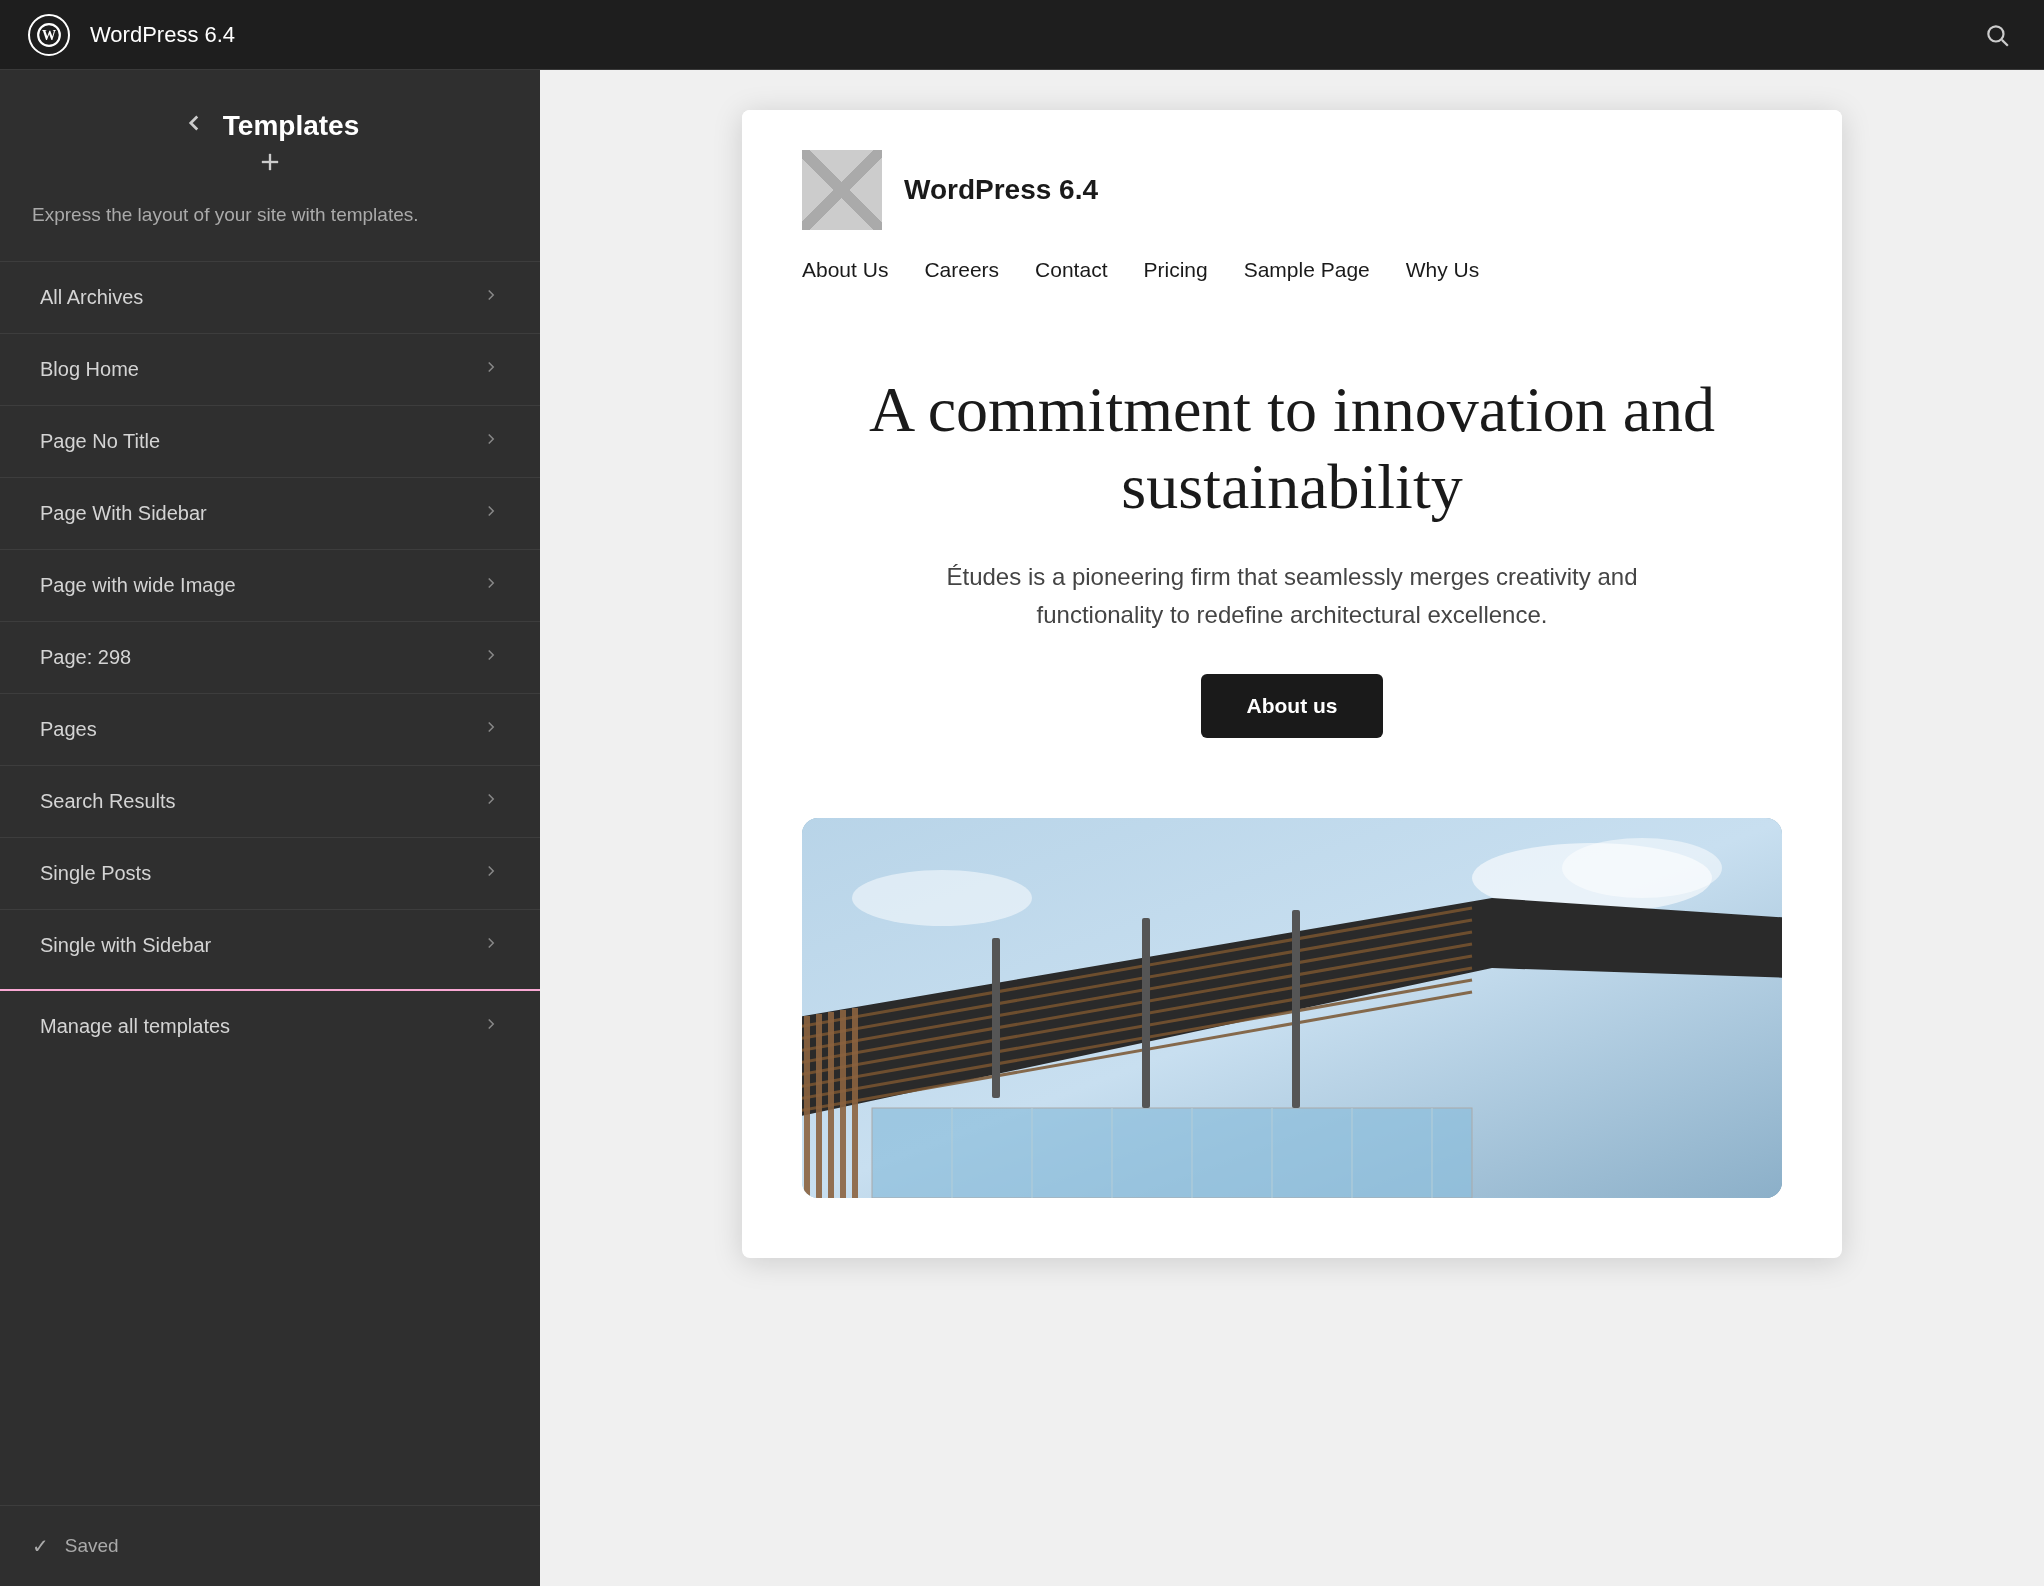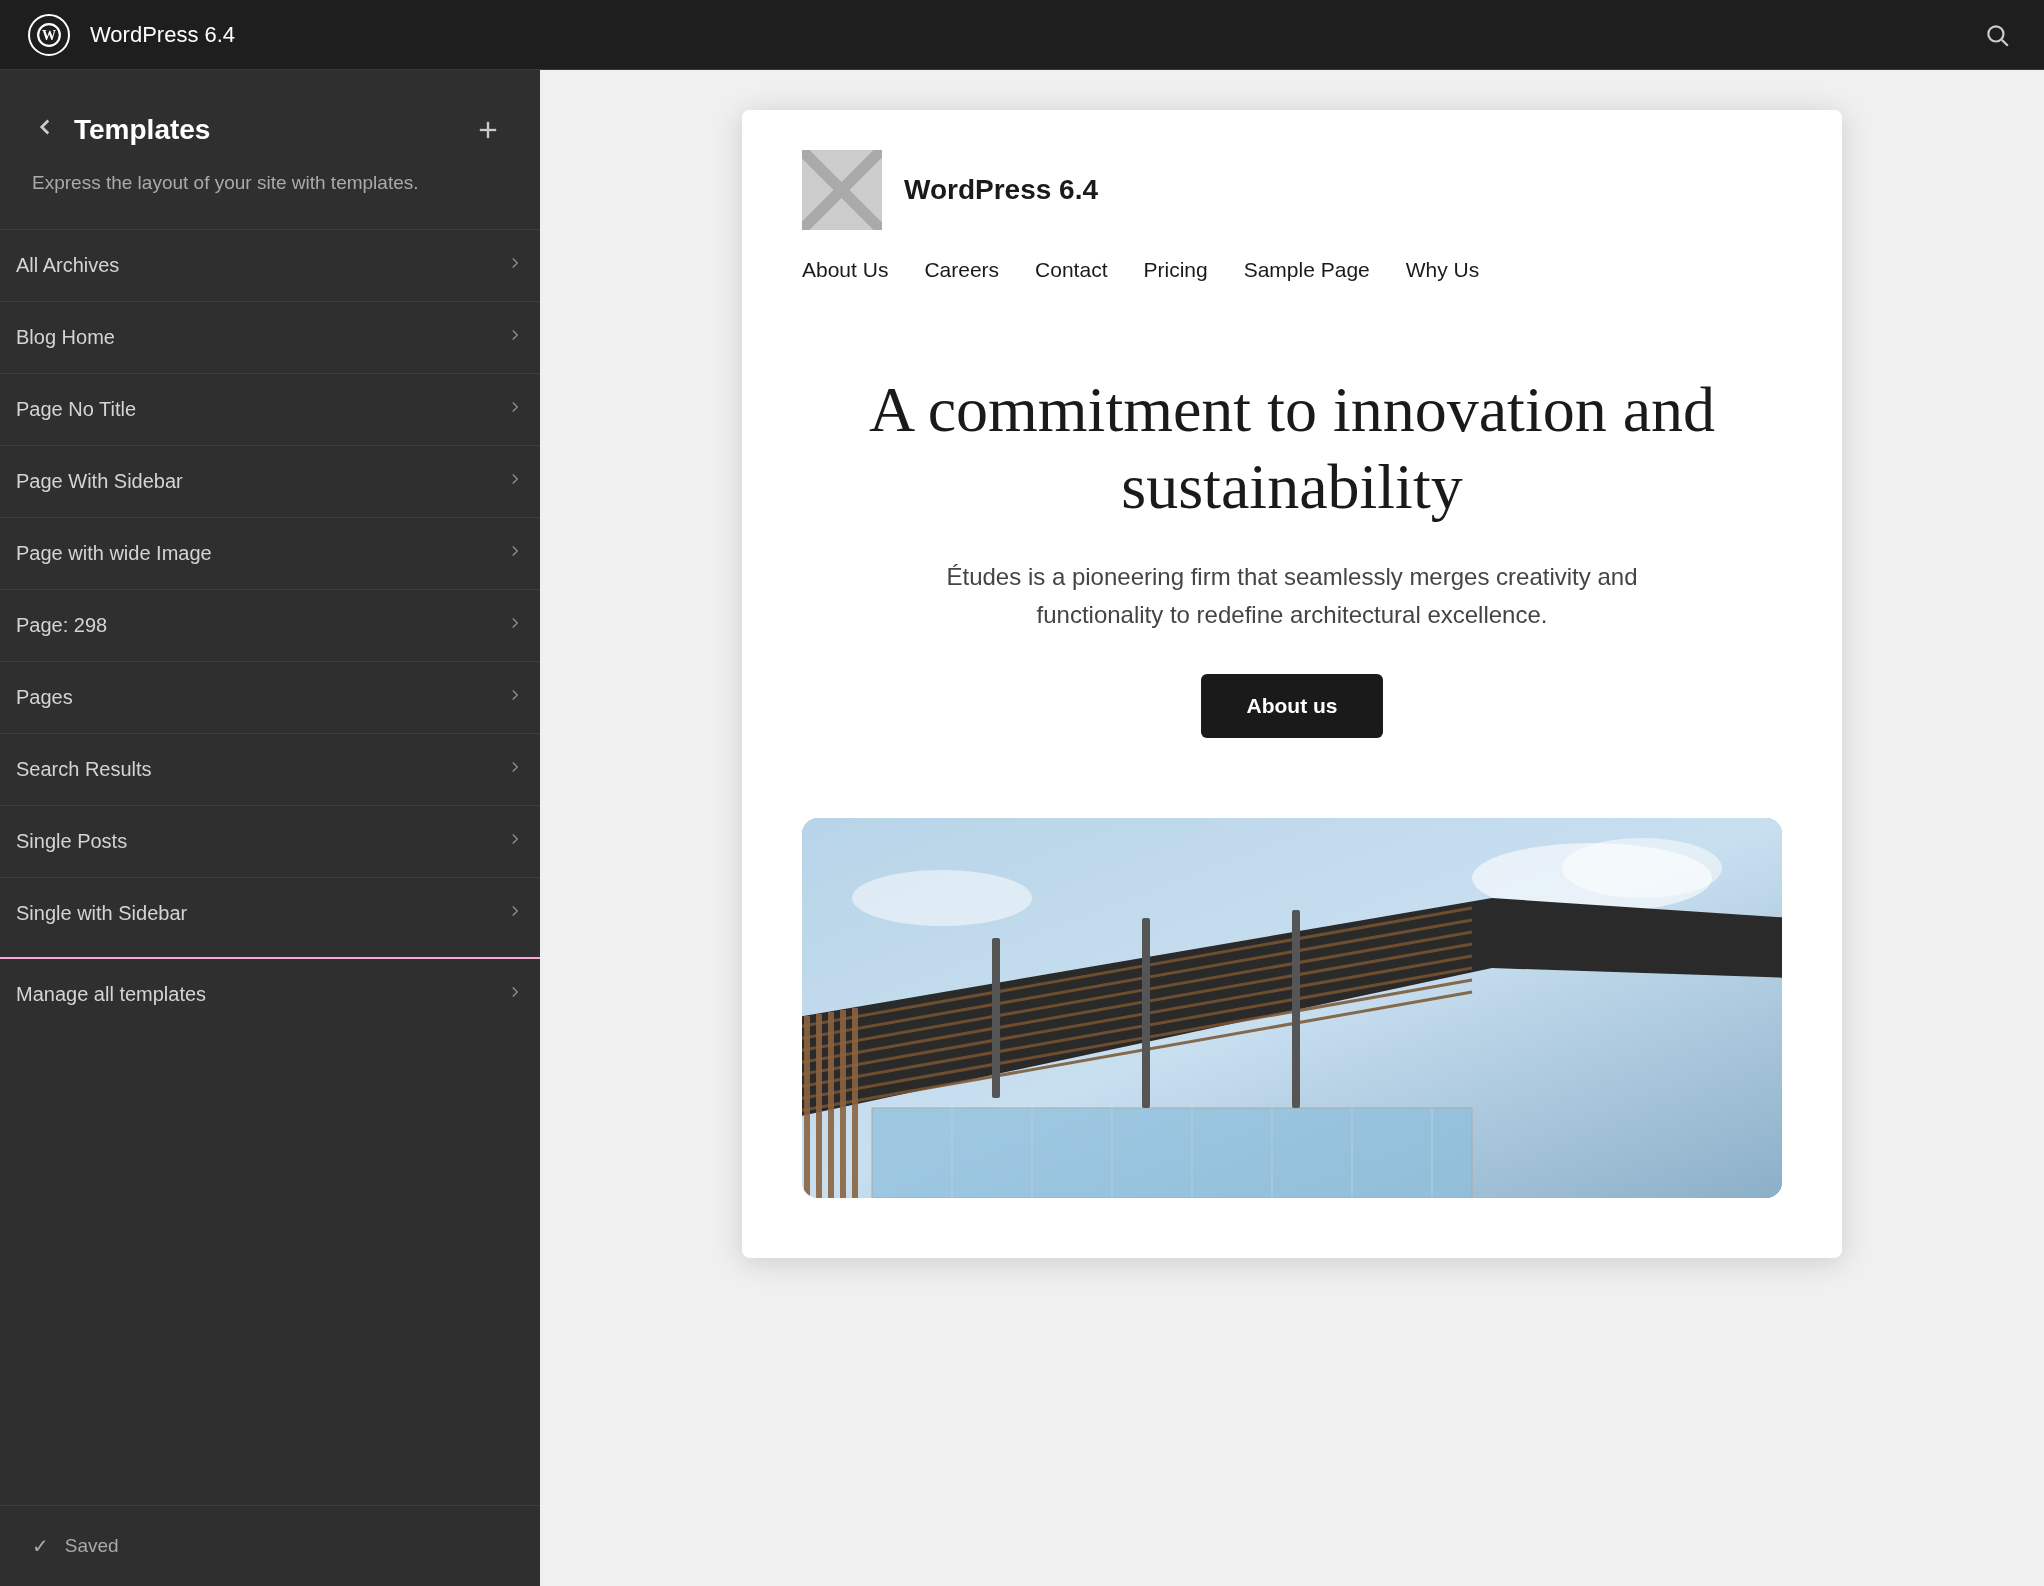--- a/index.html
+++ b/index.html
@@ -70,20 +70,21 @@
       flex-direction: column;
       flex-shrink: 0;
       overflow-y: auto;
     }
 
     .sidebar-header {
       padding: 40px 32px 20px;
       display: flex;
       align-items: center;
       justify-content: space-between;
+      flex-direction: column;
     }
     .sidebar-header-left {
       display: flex;
       align-items: center;
       gap: 16px;
     }
     .back-arrow {
       color: #ccc;
       font-size: 24px;
       cursor: pointer;
@@ -112,21 +113,21 @@
     }
 
     .sidebar-nav {
       flex: 1;
     }
 
     .sidebar-item {
       display: flex;
       align-items: flex-start;
       justify-content: space-between;
-      padding: 24px 16px;
+      padding: 24px 40px;
       border-top: 1px solid #3d3d3d;
       cursor: pointer;
       color: #ccc;
     }
     .sidebar-item-label {
       font-size: 20px;
       color: #d4d4d4;
     }
     .sidebar-item-chevron {
       color: #888;

